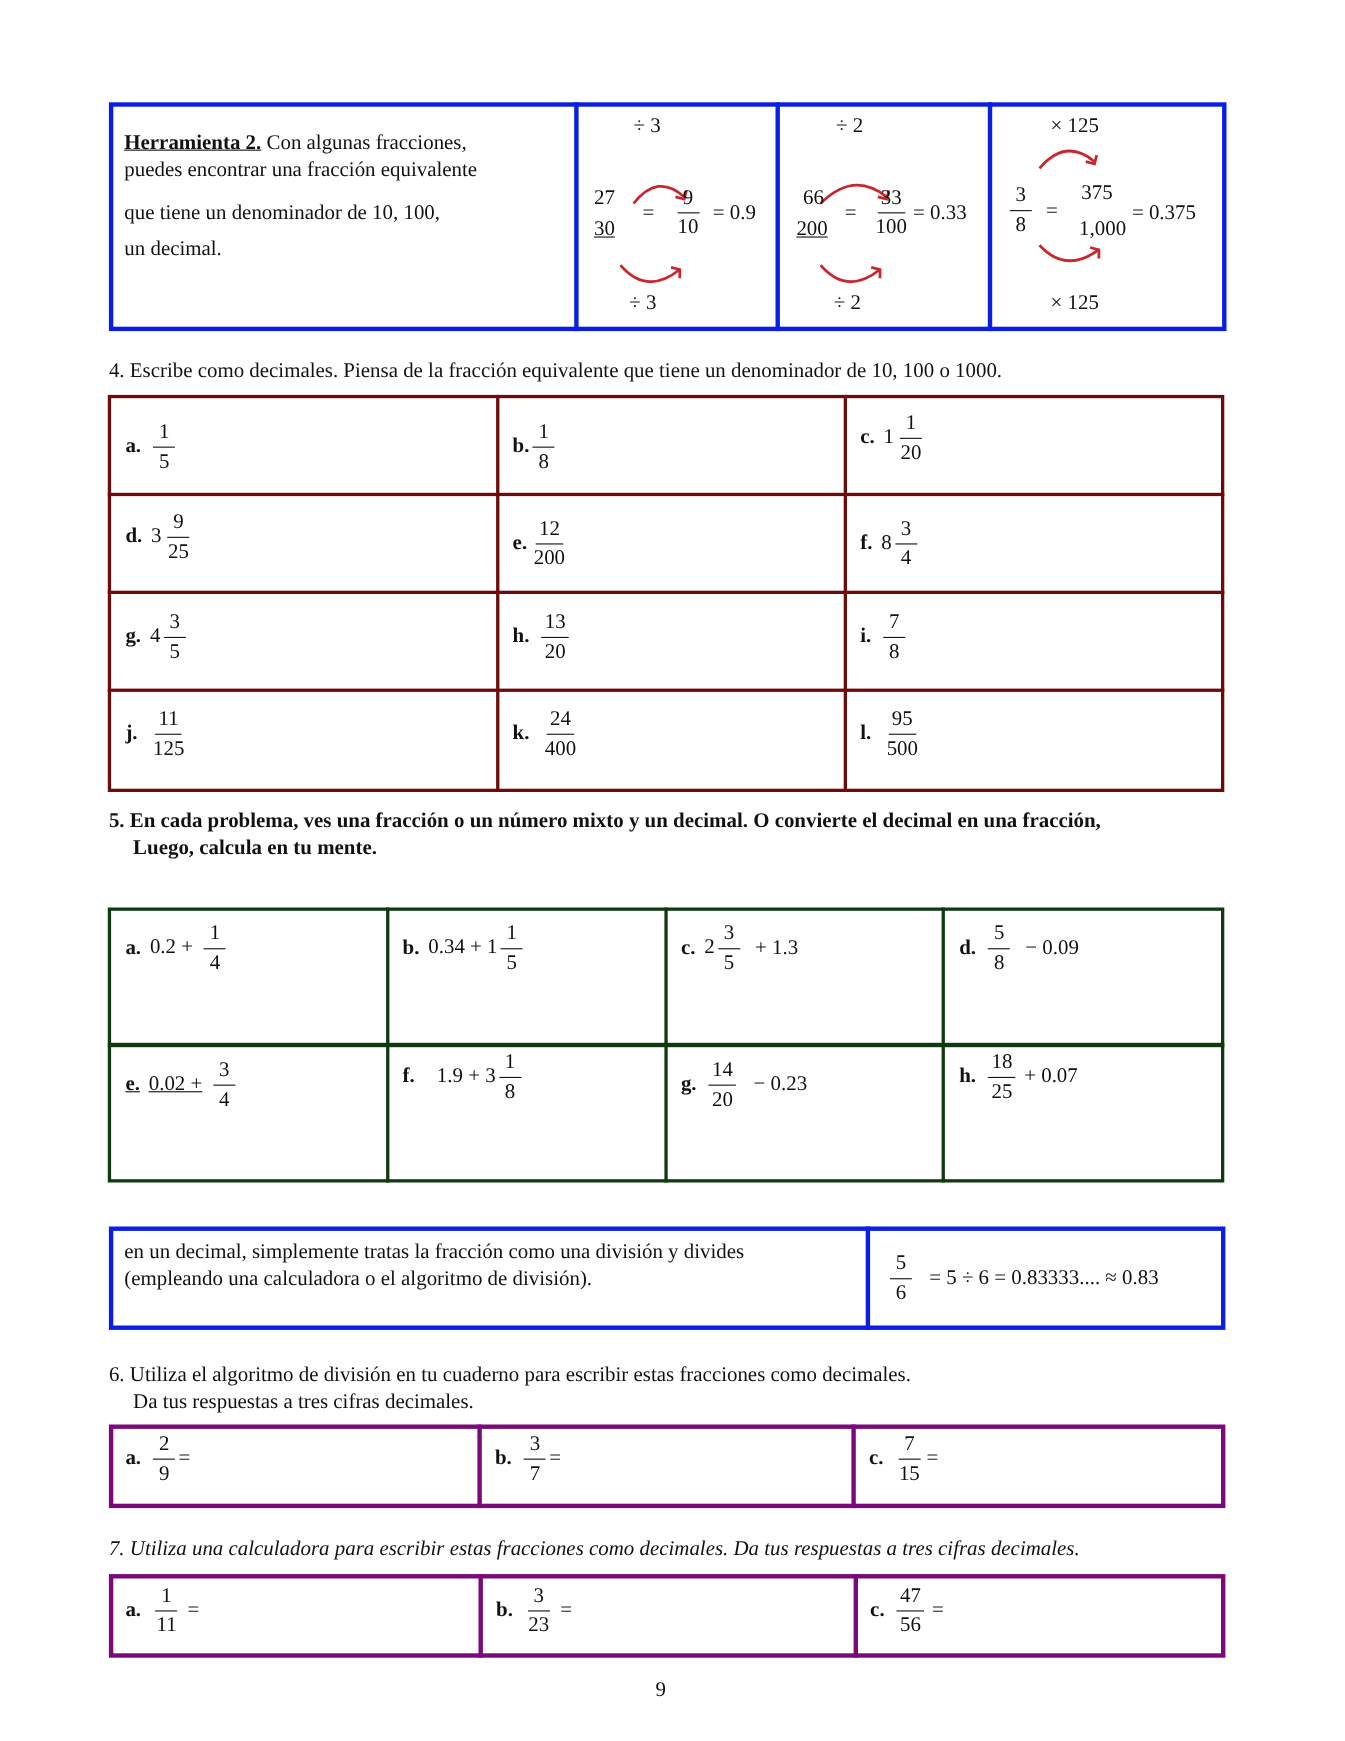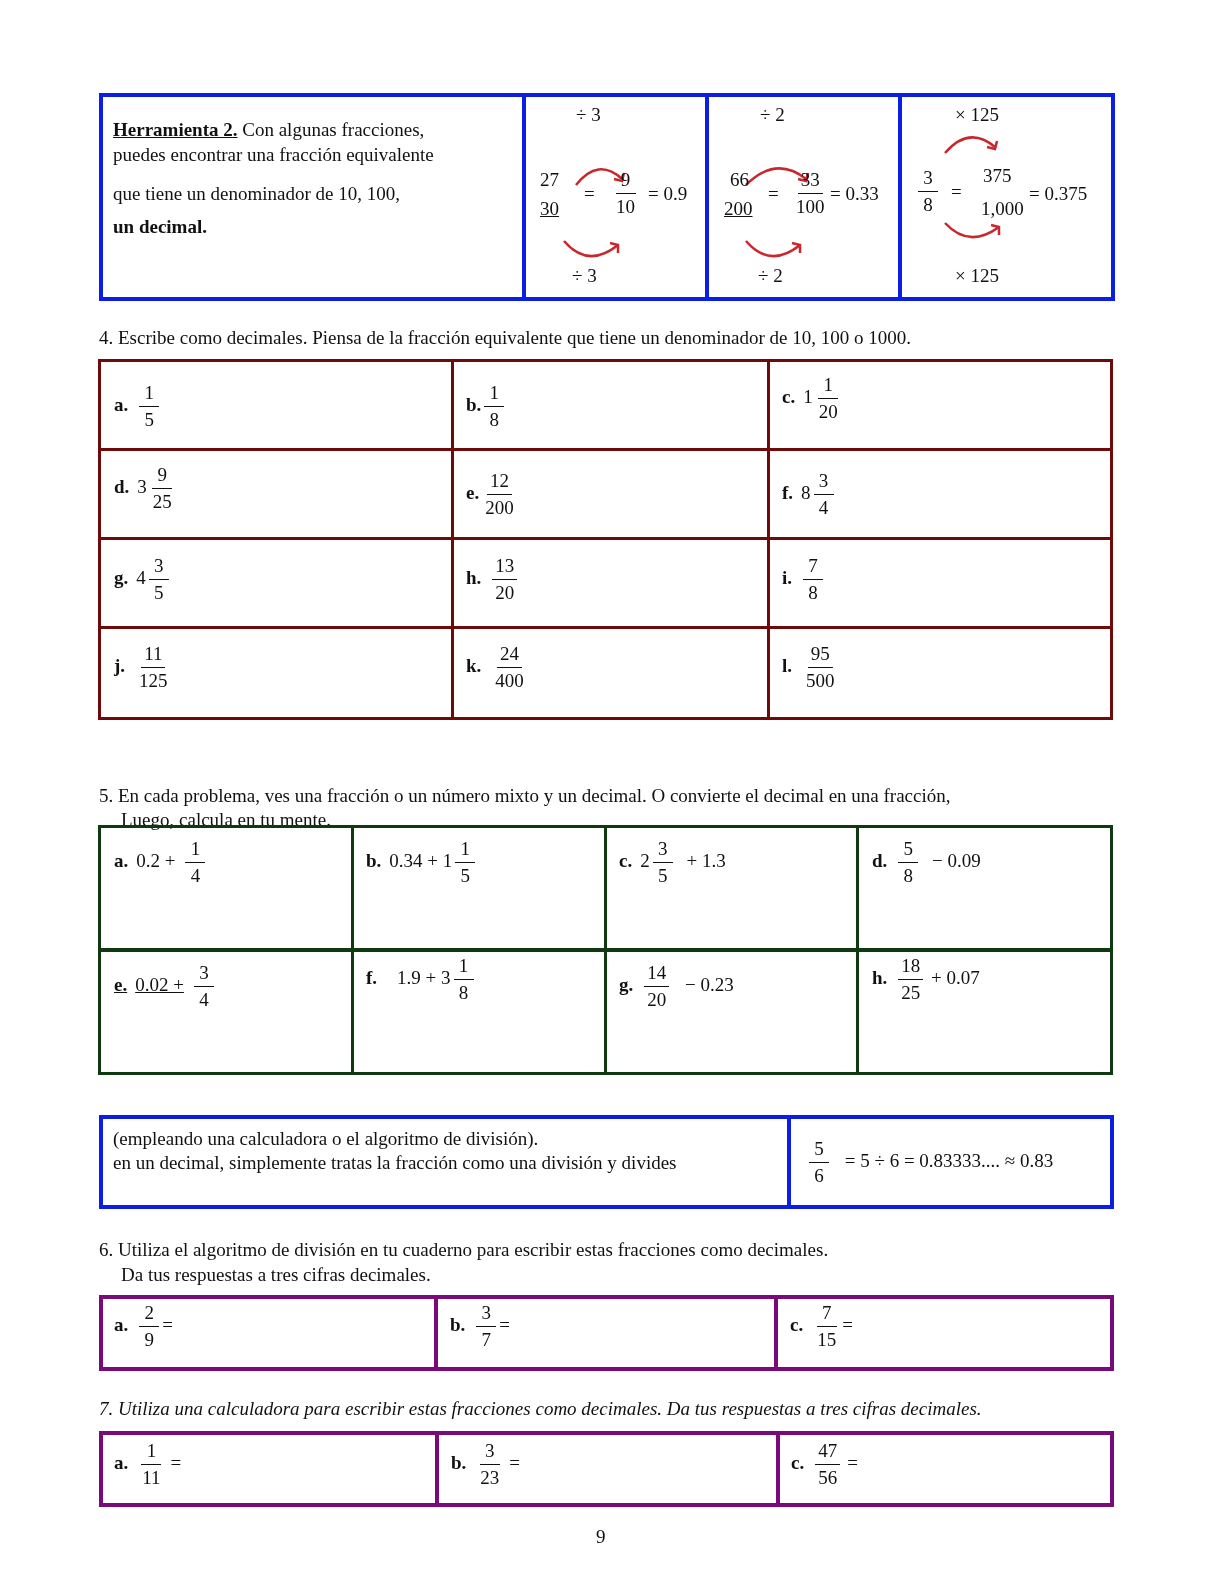--- a/index.html
+++ b/index.html
@@ -15,21 +15,21 @@
 
 <div class="abs" style="left:99px;top:93px;width:1008px;height:200px;border:4px solid #0a1ee6;"></div>
 <div class="abs" style="left:522px;top:93px;width:4px;height:208px;background:#0a1ee6;"></div>
 <div class="abs" style="left:705px;top:93px;width:4px;height:208px;background:#0a1ee6;"></div>
 <div class="abs" style="left:898px;top:93px;width:4px;height:208px;background:#0a1ee6;"></div>
 
 <div class="abs" style="left:113px;top:117px;width:400px;line-height:25px;">
   <div><u><b>Herramienta 2.</b></u><span> Con algunas fracciones,</span></div>
   <div>puedes encontrar una fracción equivalente</div>
   <div style="margin-top:14px;">que tiene un denominador de 10, 100,</div>
-  <div style="margin-top:8px;font-weight:bold;">un decimal.</div>
+  <div style="margin-top:8px;">un decimal.</div>
 </div>
 
 <div class="abs" style="left:530px;top:97px;width:172px;height:196px;">
   <div class="abs" style="left:46px;top:7px;">÷ 3</div>
   <svg class="abs" style="left:40px;top:64px;" width="60" height="30">
       <path d="M6 24 Q28 -4 52 18" stroke="#c8282d" stroke-width="2.5" fill="none"></path>
       <path d="M44 18 L52 20 L54 12" stroke="#c8282d" stroke-width="2.5" fill="none"></path>
     </svg>
   <div class="abs" style="left:10px;top:72px;">27</div>
   <div class="abs" style="left:10px;top:101px;text-decoration:underline;">30</div>
@@ -145,21 +145,21 @@
     </span></div>
 <div class="abs" style="left:466px;top:643px;"><span class="lbl">k.</span><span class="frac">
       <span class="num">24</span>
       <span class="den">400</span>
     </span></div>
 <div class="abs" style="left:782px;top:643px;"><span class="lbl">l.</span><span class="frac">
       <span class="num">95</span>
       <span class="den">500</span>
     </span></div>
 
-<div class="abs" style="left:99px;top:784px;line-height:24px;">
+<div class="abs" style="left:99px;top:735px;line-height:24px;font-weight:bold;">
   <div>5. En cada problema, ves una fracción o un número mixto y un decimal. O convierte el decimal en una fracción,</div>
   <div style="padding-left:22px;">Luego, calcula en tu mente.</div>
 </div>
 
 <div class="abs" style="left:98px;top:825px;width:1015px;height:250px;">
   <div class="abs" style="left:0;top:0;width:1009px;height:244px;border:3px solid #0f3a0f;"></div>
   <div class="abs" style="left:253px;top:0;width:3px;height:250px;background:#0f3a0f;"></div>
   <div class="abs" style="left:506px;top:0;width:3px;height:250px;background:#0f3a0f;"></div>
   <div class="abs" style="left:758px;top:0;width:3px;height:250px;background:#0f3a0f;"></div>
   <div class="abs" style="left:0;top:123px;width:1015px;height:4px;background:#0f3a0f;"></div>
@@ -195,22 +195,22 @@
       <span class="den">20</span>
     </span> <span style="margin-left:8px">− 0.23</span></div>
 <div class="abs" style="left:872px;top:955px;"><span class="lbl">h.</span><span class="frac">
       <span class="num">18</span>
       <span class="den">25</span>
     </span> <span>+ 0.07</span></div>
 
 <div class="abs" style="left:99px;top:1115px;width:1007px;height:86px;border:4px solid #0a1ee6;"></div>
 <div class="abs" style="left:787px;top:1115px;width:4px;height:94px;background:#0a1ee6;"></div>
 <div class="abs" style="left:113px;top:1127px;line-height:24px;">
+  <div>en un decimal, simplemente tratas la fracción como una división y divides</div>
   <div>(empleando una calculadora o el algoritmo de división).</div>
-  <div>en un decimal, simplemente tratas la fracción como una división y divides</div>
 </div>
 <div class="abs" style="left:806px;top:1138px;"><span class="frac">
       <span class="num">5</span>
       <span class="den">6</span>
     </span> <span style="margin-left:8px;">=  5 ÷ 6  =  0.83333.... ≈ 0.83</span></div>
 
 <div class="abs" style="left:99px;top:1237px;line-height:25px;">
   <div>6. Utiliza el algoritmo de división en tu cuaderno para escribir estas fracciones como decimales.</div>
   <div style="padding-left:22px;">Da tus respuestas a tres cifras decimales.</div>
 </div>

